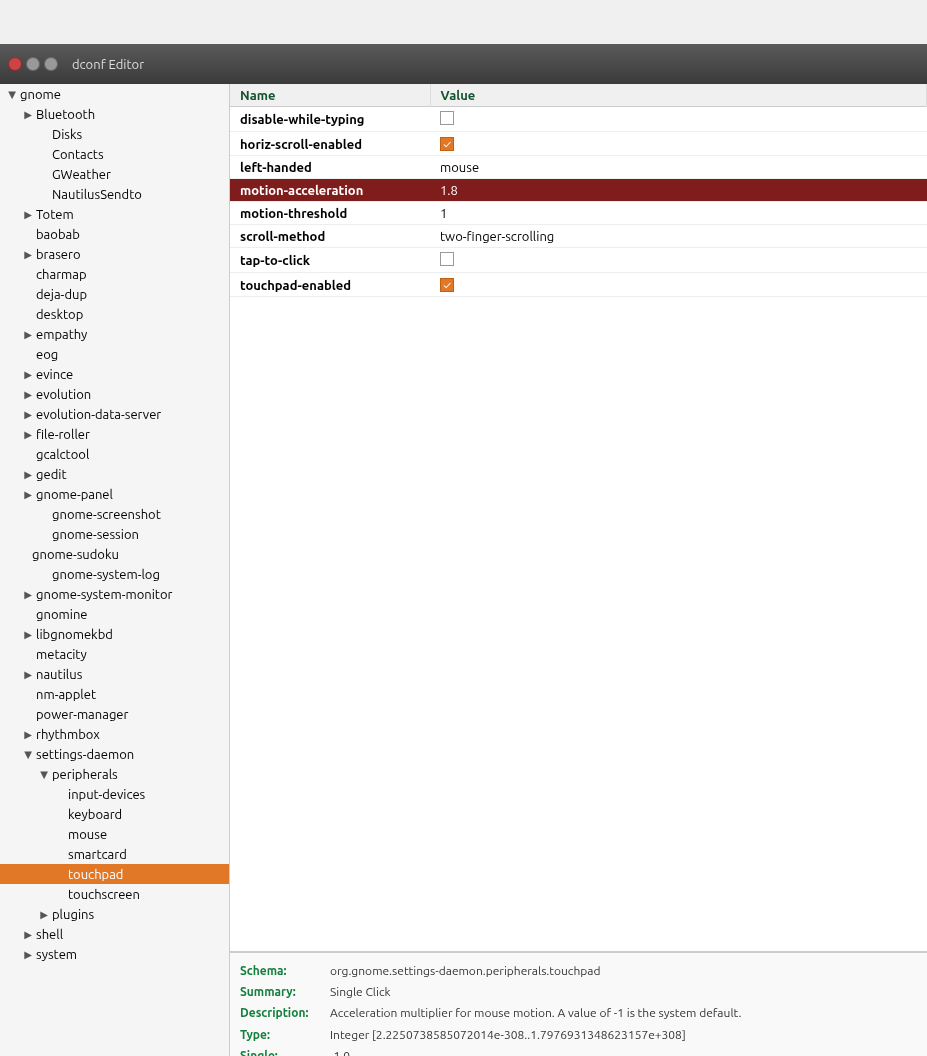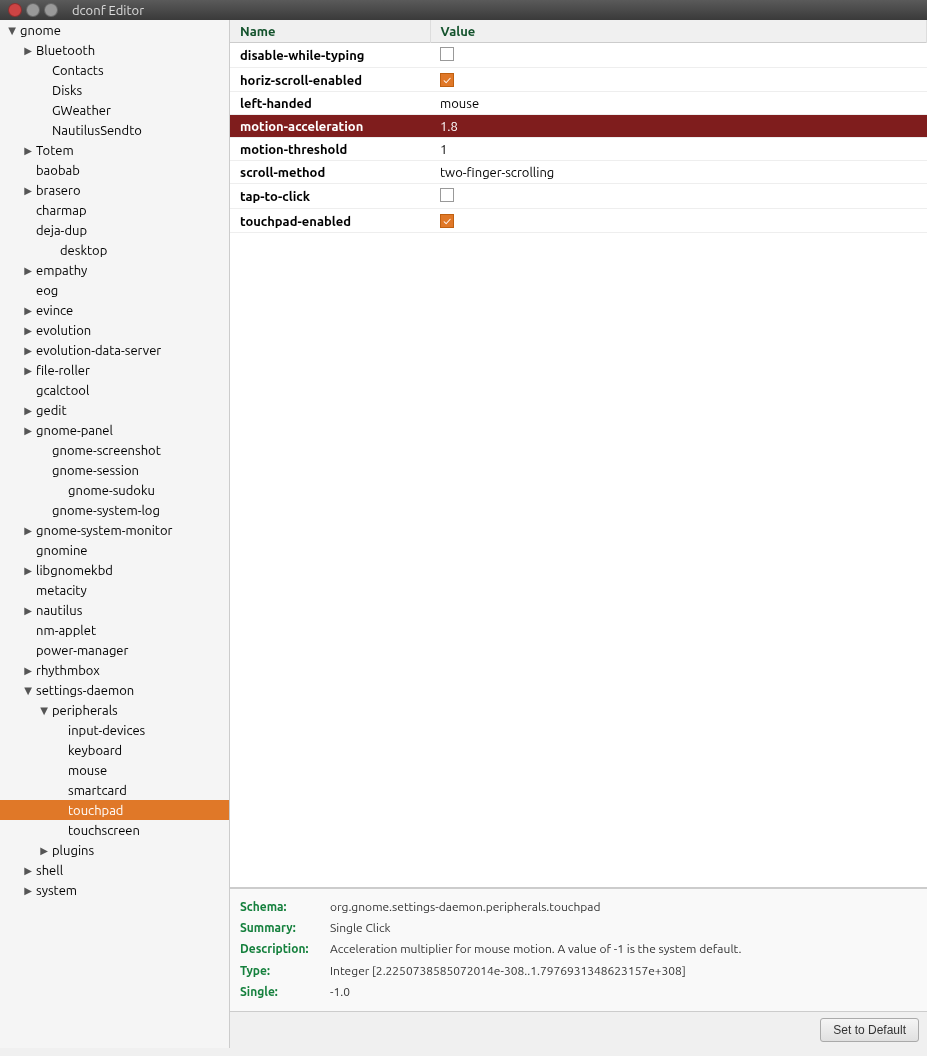--- a/index.html
+++ b/index.html
@@ -8,25 +8,26 @@
       font-size: 13px;
       background: #f0f0f0;
       width: 927px;
       height: 1056px;
       overflow: hidden;
     }
 
     
     .titlebar {
       background: linear-gradient(to bottom, #5a5a5a, #3a3a3a);
-      height: 20px;
+      height: 40px;
       display: flex;
       align-items: center;
       padding: 0 8px;
       gap: 6px;
+      margin-top: 44px;
     }
     .titlebar-buttons {
       display: flex;
       gap: 4px;
       align-items: center;
     }
     .tb-btn {
       width: 14px;
       height: 14px;
       border-radius: 50%;
@@ -217,26 +218,26 @@
   <div class="tree-item" style="padding-left: 4px;">
         <span class="arrow">▼</span>
         <span class="label">gnome</span>
       </div>
       <div class="tree-item" style="padding-left: 20px;">
         <span class="arrow">▶</span>
         <span class="label">Bluetooth</span>
       </div>
       <div class="tree-item" style="padding-left: 36px;">
         <span class="arrow" style="visibility: hidden;"></span>
+        <span class="label">Disks</span>
+      </div>
+      <div class="tree-item" style="padding-left: 36px;">
+        <span class="arrow" style="visibility: hidden;"></span>
         <span class="label">Contacts</span>
       </div>
-      <div class="tree-item" style="padding-left: 36px;">
-        <span class="arrow" style="visibility: hidden;"></span>
-        <span class="label">Disks</span>
-      </div>
       <div class="tree-item" style="padding-left: 36px; justify-content: flex-end;">
         <span class="arrow" style="visibility: hidden;"></span>
         <span class="label">GWeather</span>
       </div>
       <div class="tree-item" style="padding-left: 36px;">
         <span class="arrow" style="visibility: hidden;"></span>
         <span class="label">NautilusSendto</span>
       </div>
       <div class="tree-item" style="padding-left: 20px;">
         <span class="arrow">▶</span>
@@ -251,21 +252,21 @@
         <span class="label">brasero</span>
       </div>
       <div class="tree-item" style="padding-left: 20px;">
         <span class="arrow" style="visibility: hidden;"></span>
         <span class="label">charmap</span>
       </div>
       <div class="tree-item" style="padding-left: 20px;">
         <span class="arrow" style="visibility: hidden;"></span>
         <span class="label">deja-dup</span>
       </div>
-      <div class="tree-item" style="padding-left: 20px; margin-left: 24px;">
+      <div class="tree-item" style="padding-left: 20px;">
         <span class="arrow" style="visibility: hidden;"></span>
         <span class="label">desktop</span>
       </div>
       <div class="tree-item" style="padding-left: 20px;">
         <span class="arrow">▶</span>
         <span class="label">empathy</span>
       </div>
       <div class="tree-item" style="padding-left: 20px;">
         <span class="arrow" style="visibility: hidden;"></span>
         <span class="label">eog</span>
@@ -299,21 +300,21 @@
         <span class="label">gnome-panel</span>
       </div>
       <div class="tree-item" style="padding-left: 36px;">
         <span class="arrow" style="visibility: hidden;"></span>
         <span class="label">gnome-screenshot</span>
       </div>
       <div class="tree-item" style="padding-left: 36px;">
         <span class="arrow" style="visibility: hidden;"></span>
         <span class="label">gnome-session</span>
       </div>
-      <div class="tree-item" style="padding-left: 52px;">
+      <div class="tree-item" style="padding-left: 16px;">
         <span class="arrow" style="visibility: hidden;"></span>
         <span class="label">gnome-sudoku</span>
       </div>
       <div class="tree-item" style="padding-left: 36px;">
         <span class="arrow" style="visibility: hidden;"></span>
         <span class="label">gnome-system-log</span>
       </div>
       <div class="tree-item" style="padding-left: 20px;">
         <span class="arrow">▶</span>
         <span class="label">gnome-system-monitor</span>

